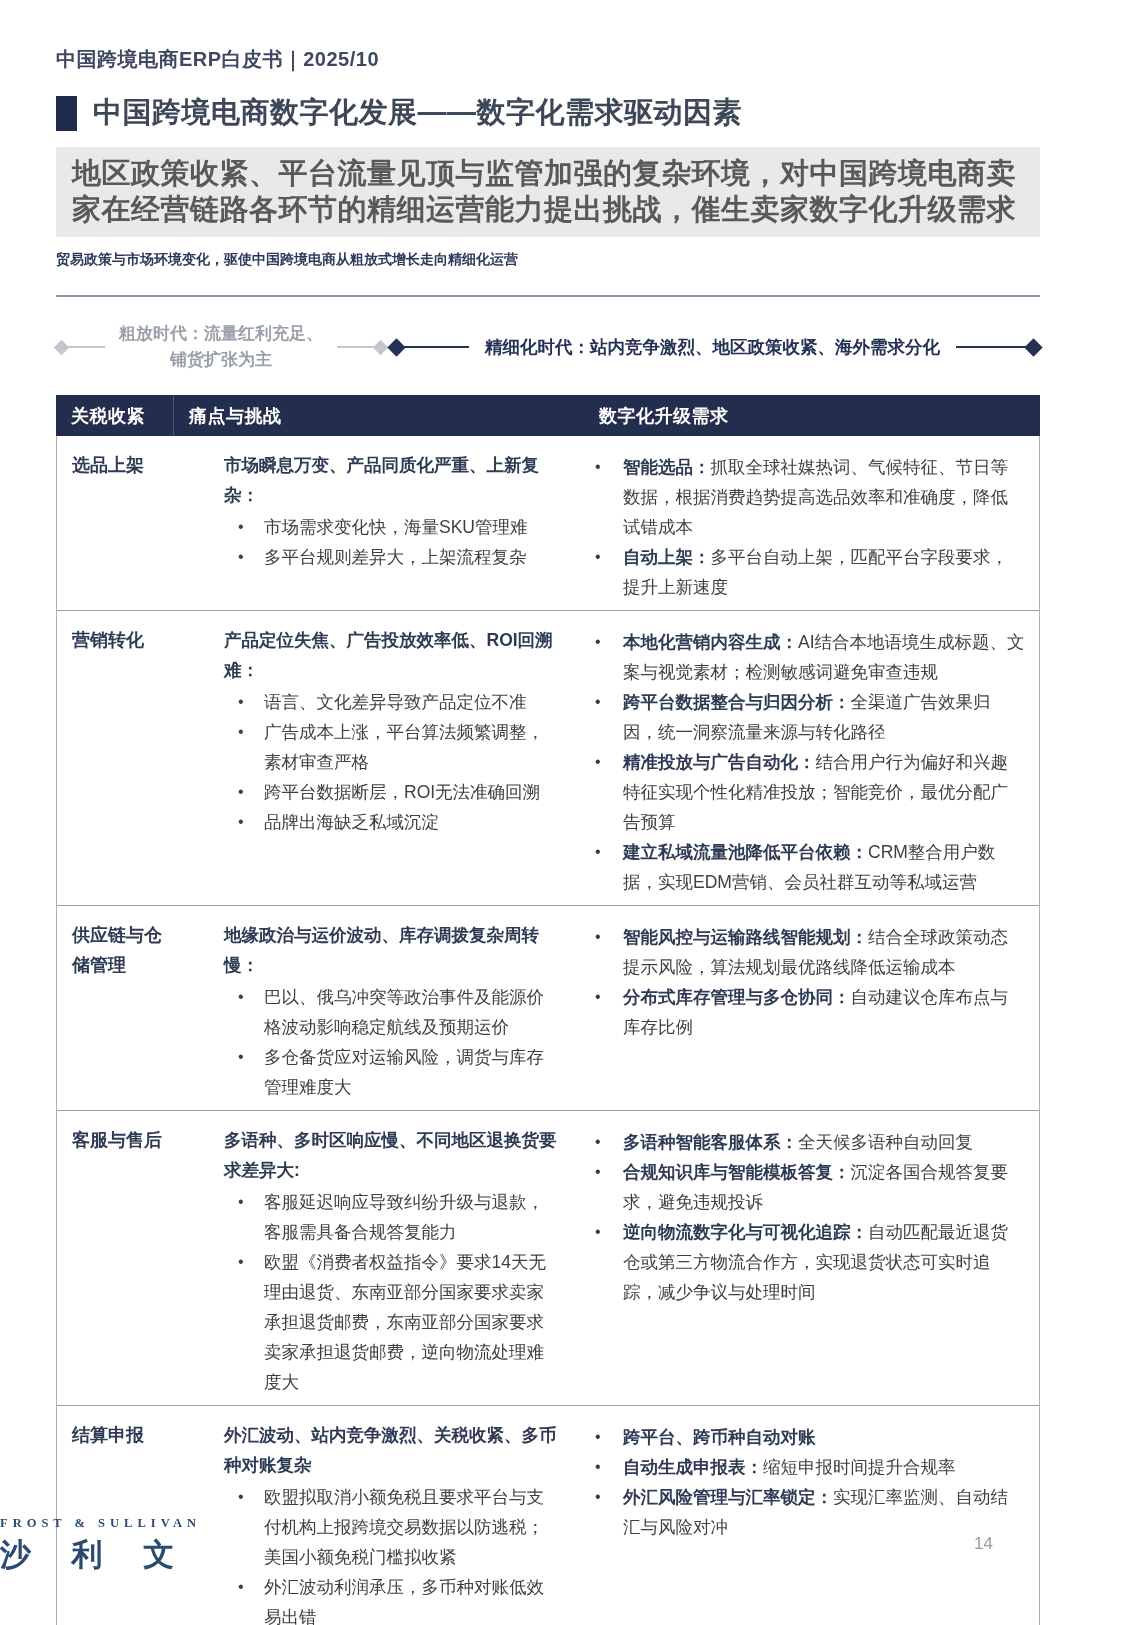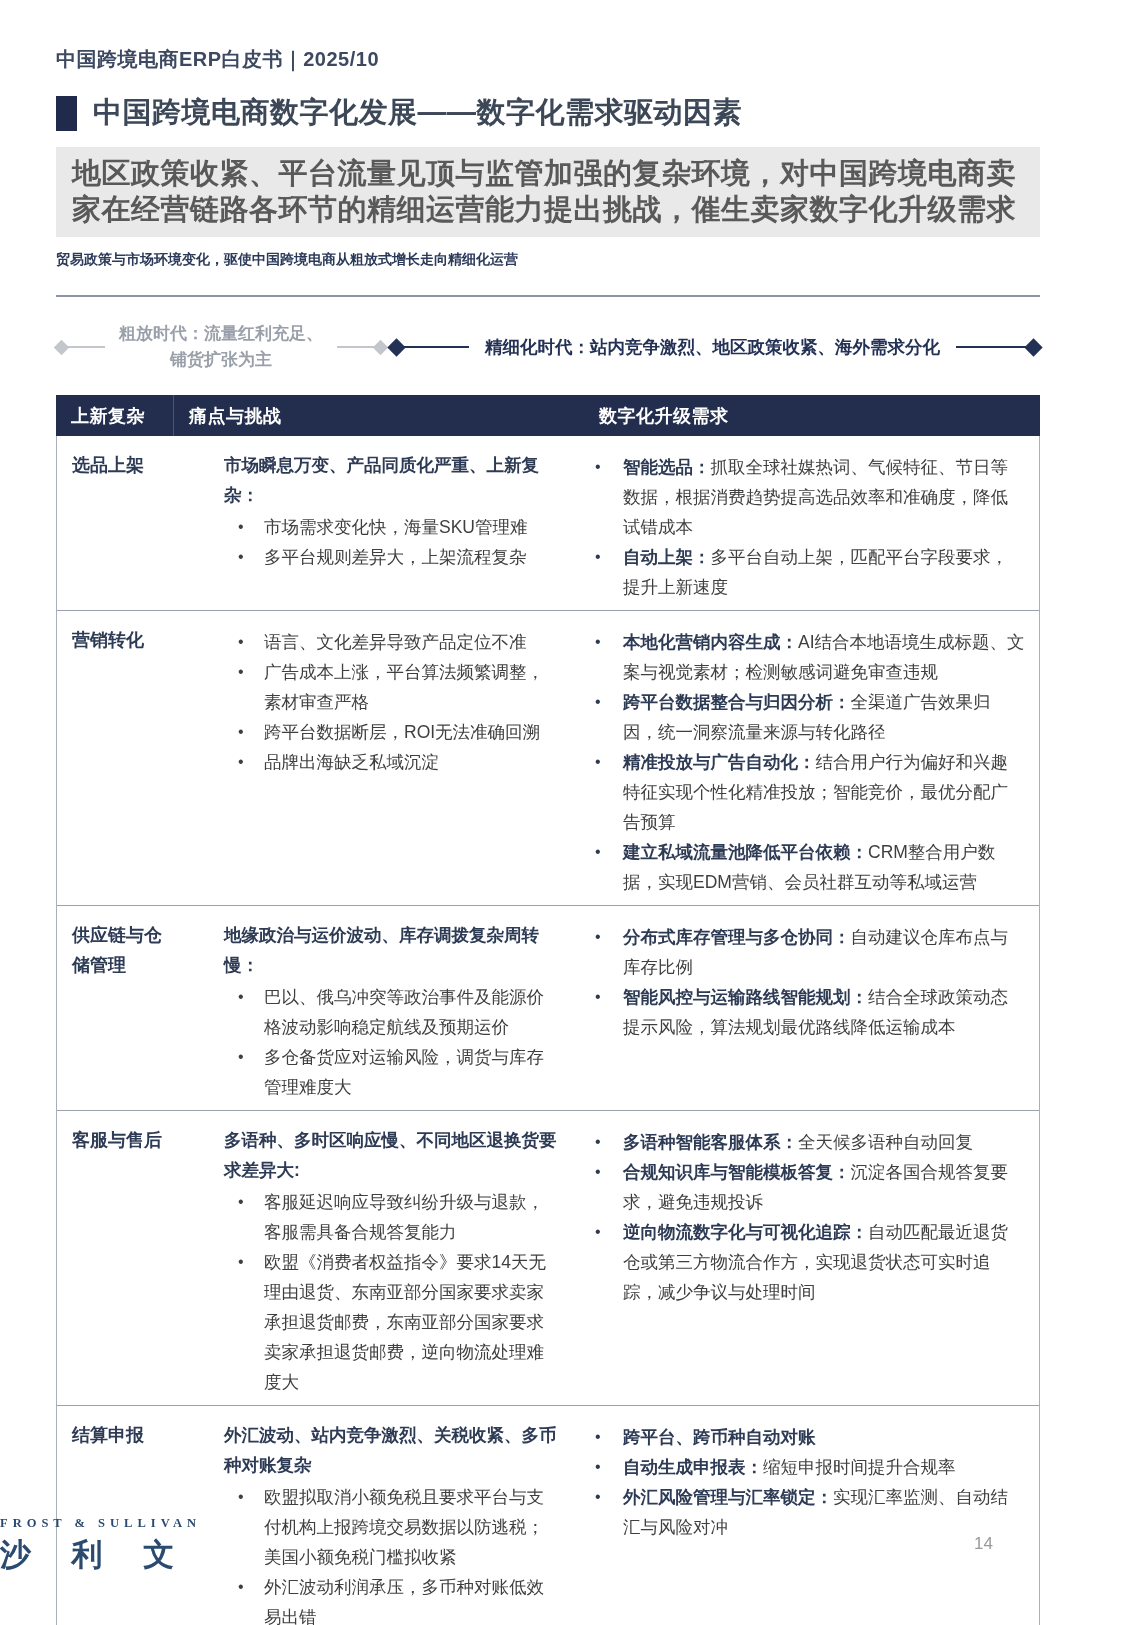--- a/index.html
+++ b/index.html
@@ -223,21 +223,21 @@
       <div class="tl-gap"></div>
       <div class="diamond navy"></div>
       <div class="tl-line navy" style="width:66px"></div>
       <div class="tl-phase2">精细化时代：站内竞争激烈、地区政策收紧、海外需求分化</div>
       <div class="tl-line navy grow"></div>
       <div class="diamond navy"></div>
     </div>
 
     <div class="data-table">
       <div class="table-header">
-        <div class="hcell">上新复杂</div>
+        <div class="hcell">关税收紧</div>
         <div class="hcell">痛点与挑战</div>
         <div class="hcell">数字化升级需求</div>
       </div>
       <div class="table-body">
           <div class="table-row">
             <div class="stage-cell">选品上架</div>
             <div class="pain-cell">
               <div class="pain-lead">市场瞬息万变、产品同质化严重、上新复杂：</div>
               <div class="bullets">
                 <div class="bullet-item">市场需求变化快，海量SKU管理难</div>
@@ -247,20 +247,21 @@
             <div class="needs-cell">
               <div class="bullets">
                 <div class="bullet-item"><span class="need-lead">智能选品：</span>抓取全球社媒热词、气候特征、节日等数据，根据消费趋势提高选品效率和准确度，降低试错成本</div>
                 <div class="bullet-item"><span class="need-lead">自动上架：</span>多平台自动上架，匹配平台字段要求，提升上新速度</div>
               </div>
             </div>
           </div>
           <div class="table-row">
             <div class="stage-cell">营销转化</div>
             <div class="pain-cell">
+              <div class="pain-lead">产品定位失焦、广告投放效率低、ROI回溯难：</div>
               <div class="bullets">
                 <div class="bullet-item">语言、文化差异导致产品定位不准</div>
                 <div class="bullet-item">广告成本上涨，平台算法频繁调整，素材审查严格</div>
                 <div class="bullet-item">跨平台数据断层，ROI无法准确回溯</div>
                 <div class="bullet-item">品牌出海缺乏私域沉淀</div>
               </div>
             </div>
             <div class="needs-cell">
               <div class="bullets">
                 <div class="bullet-item"><span class="need-lead">本地化营销内容生成：</span>AI结合本地语境生成标题、文案与视觉素材；检测敏感词避免审查违规</div>
@@ -274,22 +275,22 @@
             <div class="stage-cell">供应链与仓储管理</div>
             <div class="pain-cell">
               <div class="pain-lead">地缘政治与运价波动、库存调拨复杂周转慢：</div>
               <div class="bullets">
                 <div class="bullet-item">巴以、俄乌冲突等政治事件及能源价格波动影响稳定航线及预期运价</div>
                 <div class="bullet-item">多仓备货应对运输风险，调货与库存管理难度大</div>
               </div>
             </div>
             <div class="needs-cell">
               <div class="bullets">
+                <div class="bullet-item"><span class="need-lead">智能风控与运输路线智能规划：</span>结合全球政策动态提示风险，算法规划最优路线降低运输成本</div>
                 <div class="bullet-item"><span class="need-lead">分布式库存管理与多仓协同：</span>自动建议仓库布点与库存比例</div>
-                <div class="bullet-item"><span class="need-lead">智能风控与运输路线智能规划：</span>结合全球政策动态提示风险，算法规划最优路线降低运输成本</div>
               </div>
             </div>
           </div>
           <div class="table-row">
             <div class="stage-cell">客服与售后</div>
             <div class="pain-cell">
               <div class="pain-lead">多语种、多时区响应慢、不同地区退换货要求差异大:</div>
               <div class="bullets">
                 <div class="bullet-item">客服延迟响应导致纠纷升级与退款，客服需具备合规答复能力</div>
                 <div class="bullet-item">欧盟《消费者权益指令》要求14天无理由退货、东南亚部分国家要求卖家承担退货邮费，东南亚部分国家要求卖家承担退货邮费，逆向物流处理难度大</div>

